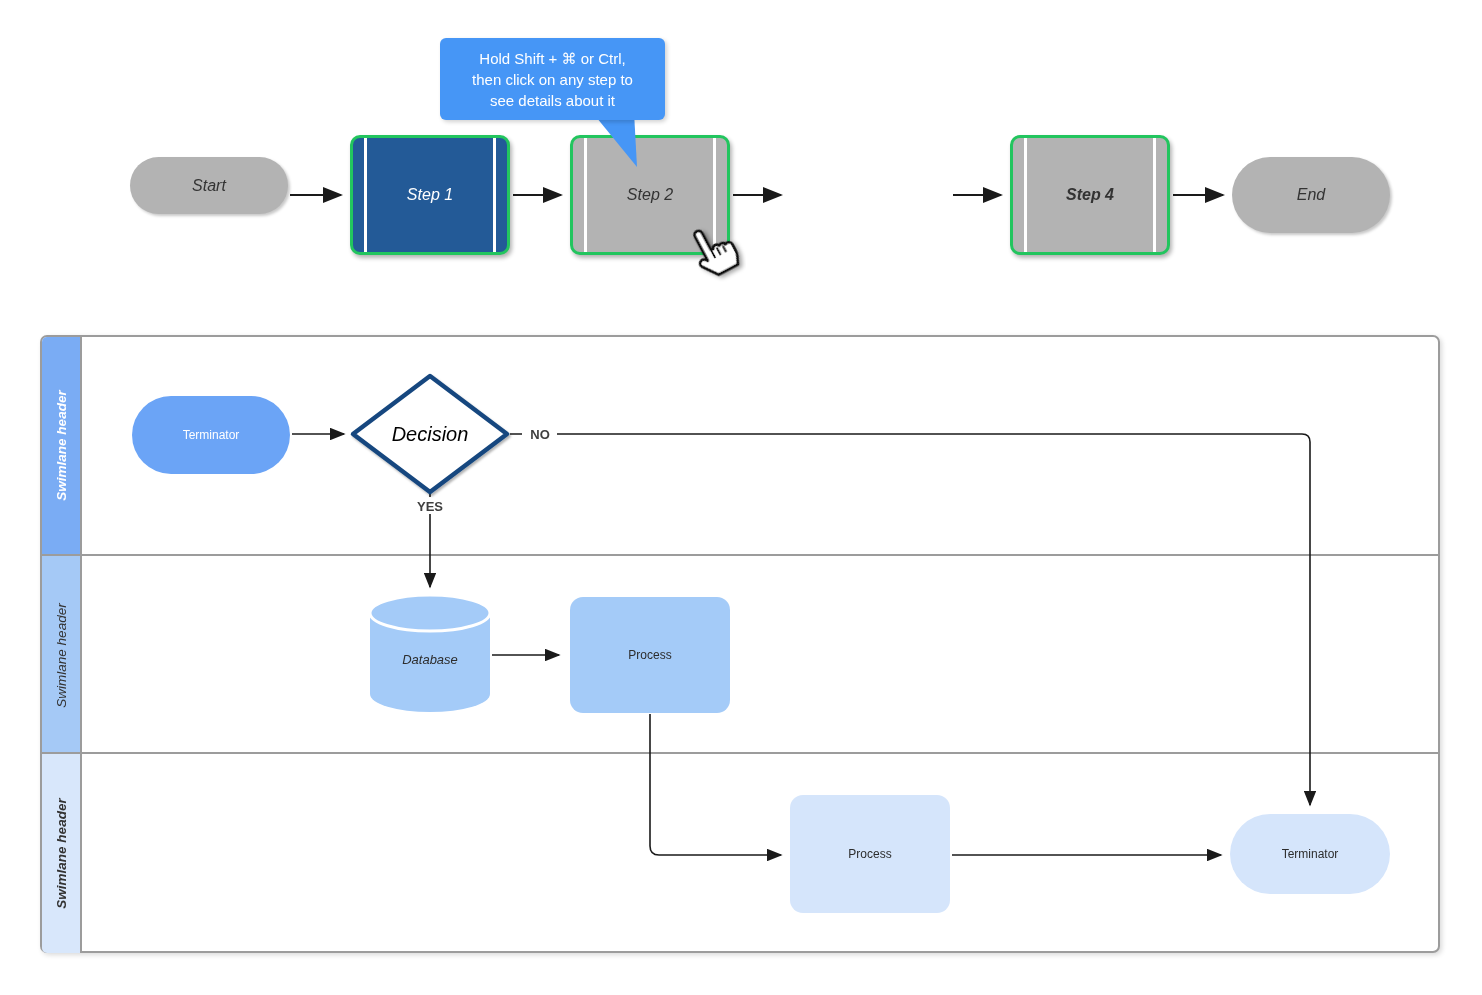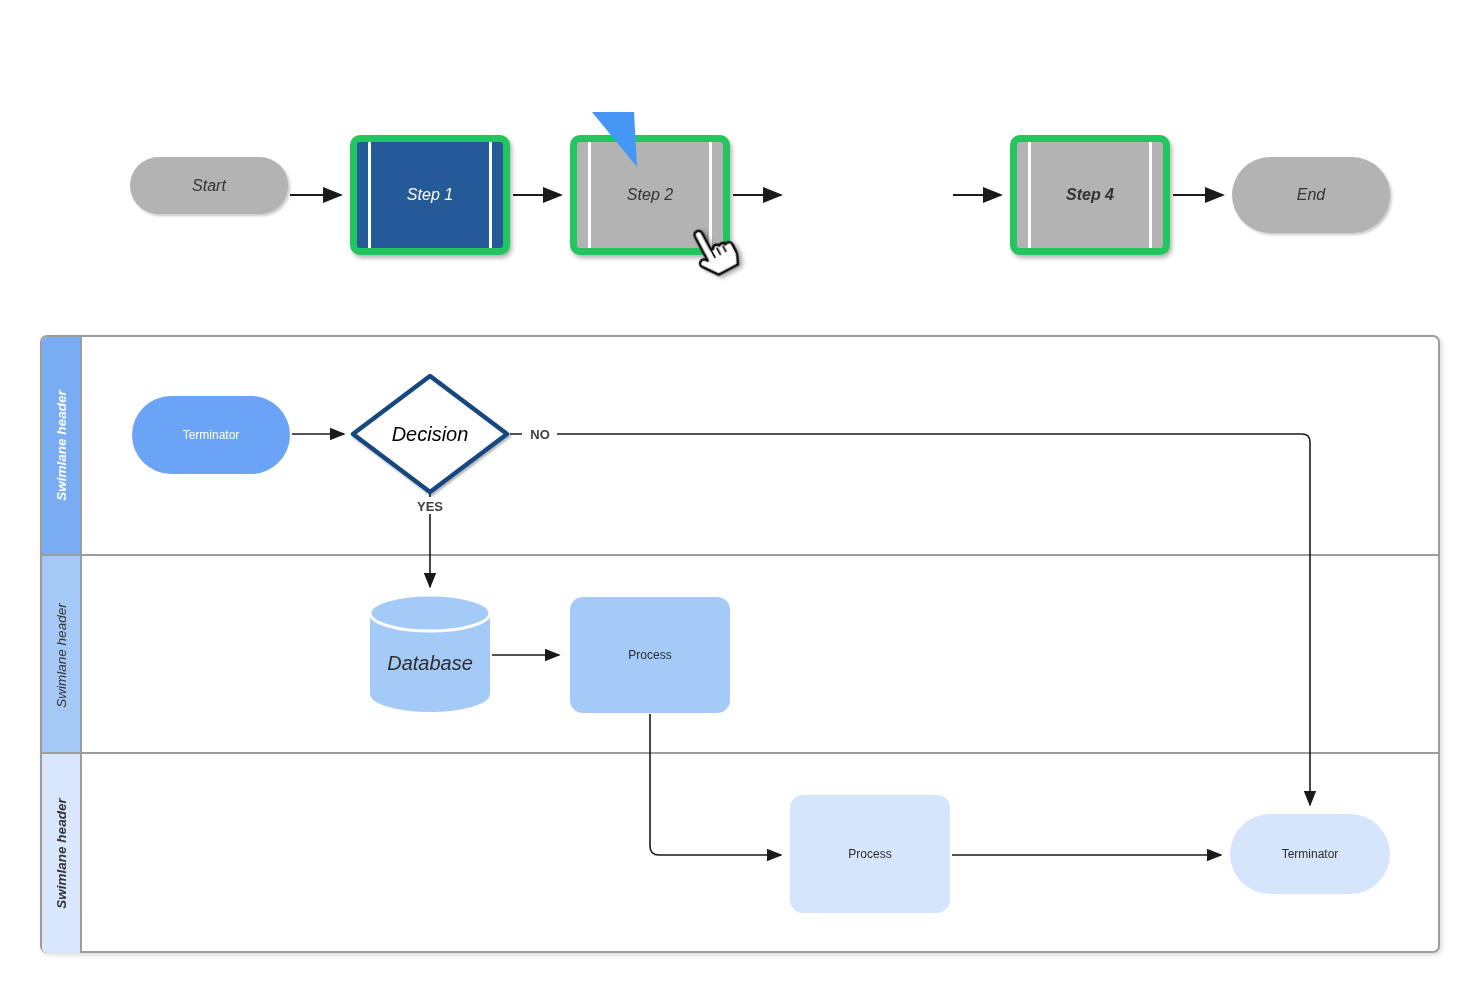--- a/index.html
+++ b/index.html
@@ -4,21 +4,21 @@
 <style>
   html,body{margin:0;padding:0;background:#ffffff;}
   body{font-family:"Liberation Sans", sans-serif;}
   #canvas{position:relative;width:1482px;height:995px;background:#ffffff;overflow:hidden;}
 
   
   .node{position:absolute;display:flex;align-items:center;justify-content:center;
         font-style:italic;font-size:16px;box-sizing:border-box;}
   .terminator-gray{background:#b3b3b3;color:#333333;border-radius:40px;
         box-shadow:2px 2px 3px rgba(0,0,0,0.22);}
-  .step{width:160px;height:120px;border:7px solid #22c55e;border-radius:10px;
+  .step{width:160px;height:120px;border:3px solid #22c55e;border-radius:10px;
         box-shadow:2px 3px 4px rgba(0,0,0,0.30);}
   .step::before,.step::after{content:"";position:absolute;top:0;bottom:0;width:3px;background:#ffffff;}
   .step::before{left:11px;}
   .step::after{right:11px;}
   .step-gray{background:#b3b3b3;color:#333333;}
   .step-selected{background:#235a97;color:#ffffff;}
   #n-start{left:130px;top:157px;width:158px;height:57px;font-style:italic;}
   #n-step1{left:350px;top:135px;}
   #n-step2{left:570px;top:135px;}
   #n-step3{left:790px;top:135px;}
@@ -58,21 +58,21 @@
         background:#6ba4f6;color:#ffffff;}
   #s-process2{left:570px;top:597px;width:160px;height:116px;border-radius:13px;
         background:#a4cbf8;color:#2d2d2d;}
   #s-process3{left:790px;top:795px;width:160px;height:118px;border-radius:13px;
         background:#d5e5fb;color:#2d2d2d;}
   #s-terminator3{left:1230px;top:814px;width:160px;height:80px;border-radius:40px;
         background:#d5e5fb;color:#2d2d2d;}
   #lbl-decision{position:absolute;left:365px;top:423px;width:130px;text-align:center;
         font-style:italic;font-size:20px;color:#000000;}
   #lbl-database{position:absolute;left:370px;top:652px;width:120px;text-align:center;
-        font-style:italic;font-size:20px;color:#2d2d2d;}
+        font-style:italic;font-size:13px;color:#2d2d2d;}
 
   
   #overlay{position:absolute;left:0;top:0;width:1482px;height:995px;pointer-events:none;}
   .edge{stroke:#1a1a1a;stroke-width:1.6;fill:none;}
   .edge-top{stroke:#1a1a1a;stroke-width:2;fill:none;}
   .edge-label{font-family:"Liberation Sans",sans-serif;font-size:13px;font-weight:700;
         fill:#3f3f3f;text-anchor:middle;}
 
   
   #cursor{position:absolute;left:686px;top:220px;width:60px;height:62px;pointer-events:none;}
@@ -148,20 +148,25 @@
       <path d="M370 613 A60 18 0 0 1 490 613 L490 694 A60 18 0 0 1 370 694 Z" fill="#a4cbf8"></path>
       <ellipse cx="430" cy="613" rx="60" ry="18" fill="#a4cbf8" stroke="#ffffff" stroke-width="3"></ellipse>
     </g>
 
     <polygon points="592,112 634,112 637,167" fill="#4696f6"></polygon>
   </svg>
 
   <div id="lbl-decision">Decision</div>
   <div id="lbl-database">Database</div>
 
+  <div id="tooltip">
+    <span>Hold Shift + ⌘ or Ctrl,</span>
+    <span>then click on any step to</span>
+    <span>see details about it</span>
+  </div>
 
   <svg id="cursor" viewBox="0 0 28 30" xmlns="http://www.w3.org/2000/svg">
     <g transform="rotate(-28 14 15)" filter="url(#curshadow)">
       <path d="M10.2 2.2c1.1 0 1.9.9 1.9 2v9.1l1.2.2c.2-.7.9-1.2 1.6-1.2.8 0 1.4.5 1.7 1.2.3-.3.8-.5 1.3-.5.8 0 1.5.5 1.7 1.3.3-.2.6-.3 1-.3 1.1 0 1.9.9 1.9 2v3.1c0 1.1-.2 2.3-.7 3.3l-1.5 3.3H9.8l-5.2-7c-.6-.8-.5-1.9.2-2.5.8-.7 1.9-.6 2.6.1l.9 1V4.2c0-1.1.8-2 1.9-2z" fill="#ffffff" stroke="#111111" stroke-width="1.3" stroke-linejoin="round"></path>
       <path d="M12.1 13.6v3.8 M15.1 14v3.4 M18.1 14.6v2.8" fill="none" stroke="#111111" stroke-width="1" stroke-linecap="round"></path>
     </g>
     <defs>
       <filter id="curshadow" x="-30%" y="-30%" width="160%" height="160%">
         <feDropShadow dx="1" dy="1.5" stdDeviation="1" flood-opacity="0.35"></feDropShadow>
       </filter>

